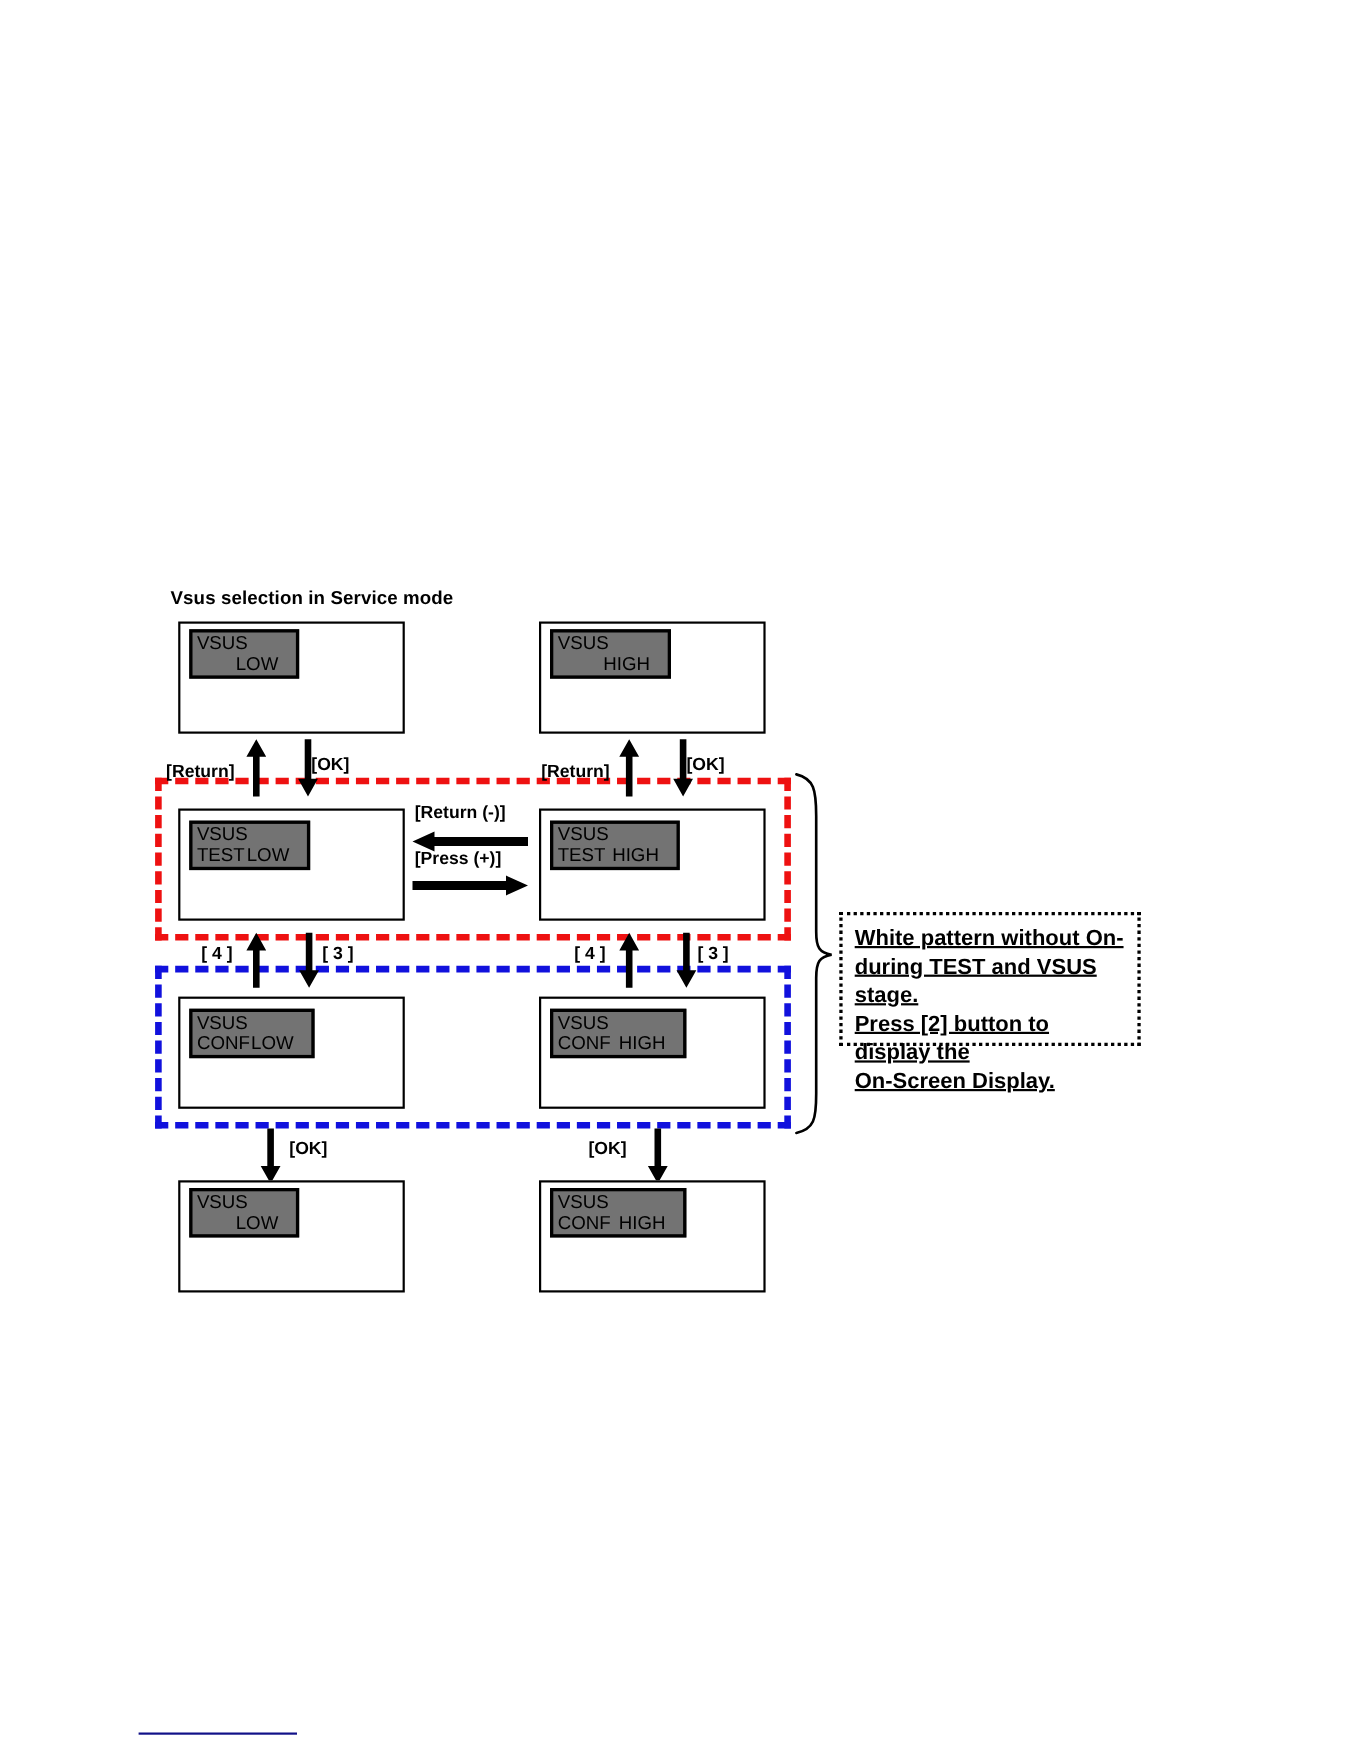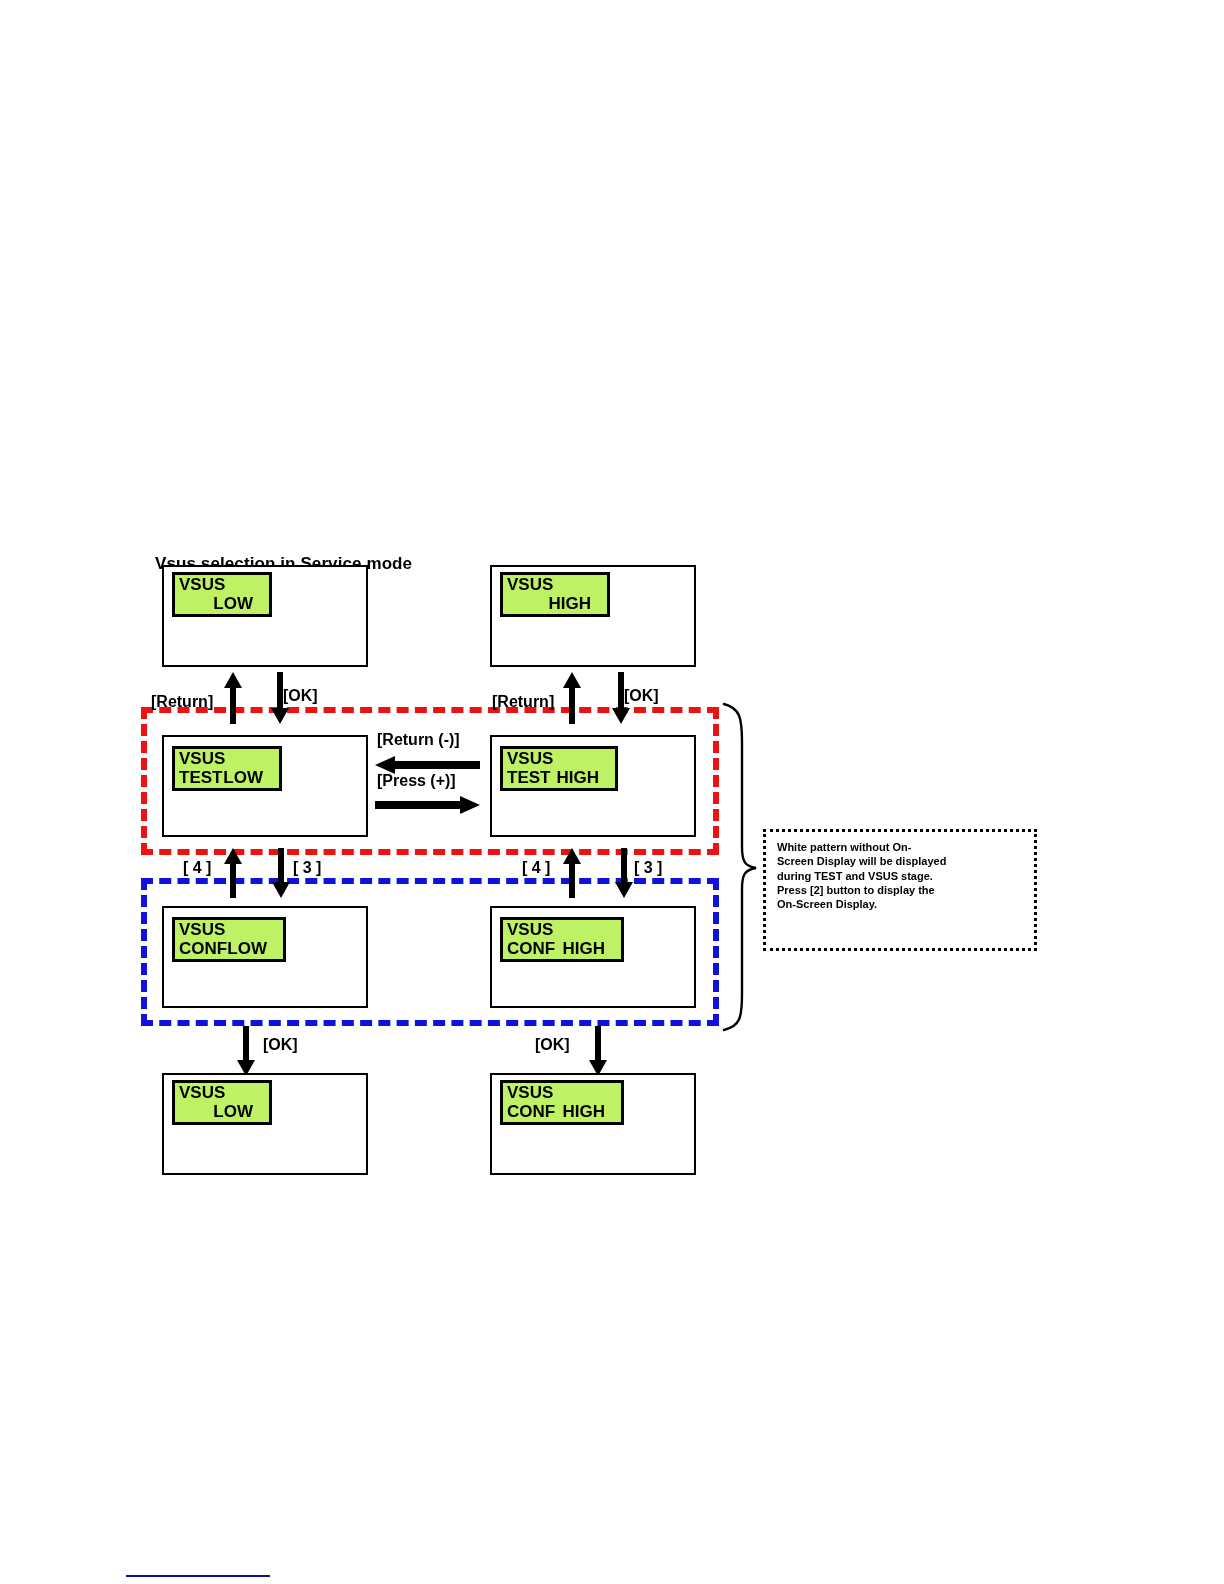--- a/index.html
+++ b/index.html
@@ -34,24 +34,24 @@
   
   .screen {
     box-sizing: border-box;
     border: 2px solid #000;
     background: #fff;
   }
   .osd {
     box-sizing: border-box;
     position: absolute;
     border: 3px solid #000;
-    background: #bef264;
+    background: #737373;
     padding: 1px 4px 1px 4px;
     font-size: 17px;
-    font-weight: bold;
+    font-weight: normal;
     line-height: 1.03;
     color: #000;
     white-space: nowrap;
   }
   .osd-row {
     display: block;
     height: 19px;
     position: relative;
   }
   .osd-left {
@@ -88,40 +88,41 @@
   }
 
   
   .note-box {
     box-sizing: border-box;
     border: 3px dotted #000;
     background: #fff;
     padding: 8px 10px 8px 11px;
   }
   .note-text {
-    font-size: 11px;
+    font-size: 20px;
     font-weight: bold;
     line-height: 1.30;
     color: #000;
+    text-decoration: underline;
   }
 
   
   .footer-rule {
     background: #111188;
     height: 2px;
   }
 
   svg { display: block; overflow: visible; }
 </style>
 </head>
 <body>
 
 <div id="canvas">
 
-  <div class="abs diagram-title" style="left:155px; top:534px;margin-top:20px;">Vsus selection in Service mode</div>
+  <div class="abs diagram-title" style="left:155px; top:534px;">Vsus selection in Service mode</div>
 
   <div class="abs group-rect group-red" style="left:141px; top:707px; width:578px; height:148px;"></div>
 
   <div class="abs group-rect group-blue" style="left:141px; top:878px; width:578px; height:148px;"></div>
 
   <div class="abs screen" style="left:162px; top:565px; width:206px; height:102px;">
     <div class="osd" style="left:8px; top:5px; width:100px; height:45px;">
       <span class="osd-row">
         <span class="osd-left">VSUS</span>
       </span>
@@ -268,21 +269,20 @@
       </span>
     </div>
   </div>
 
   <svg class="abs" style="left:720px; top:702px;" width="40" height="330">
     <path d="M 4 2 C 20 6, 22 16, 22 40 L 22 145 C 22 160, 25 164, 36 166 C 25 168, 22 172, 22 187 L 22 292 C 22 316, 20 324, 4 328" fill="none" stroke="#000" stroke-width="2.4" stroke-linecap="round"></path>
   </svg>
 
   <div class="abs note-box" style="left:763px; top:829px; width:274px; height:122px;">
     <div class="note-text">White pattern without On-</div>
-    <div class="note-text">Screen Display will be displayed</div>
     <div class="note-text">during TEST and VSUS stage.</div>
     <div class="note-text">Press [2] button to display the</div>
     <div class="note-text">On-Screen Display.</div>
   </div>
 
   <div class="abs footer-rule" style="left:126px; top:1575px; width:144px;"></div>
 
 </div>
 
 </body></html>

